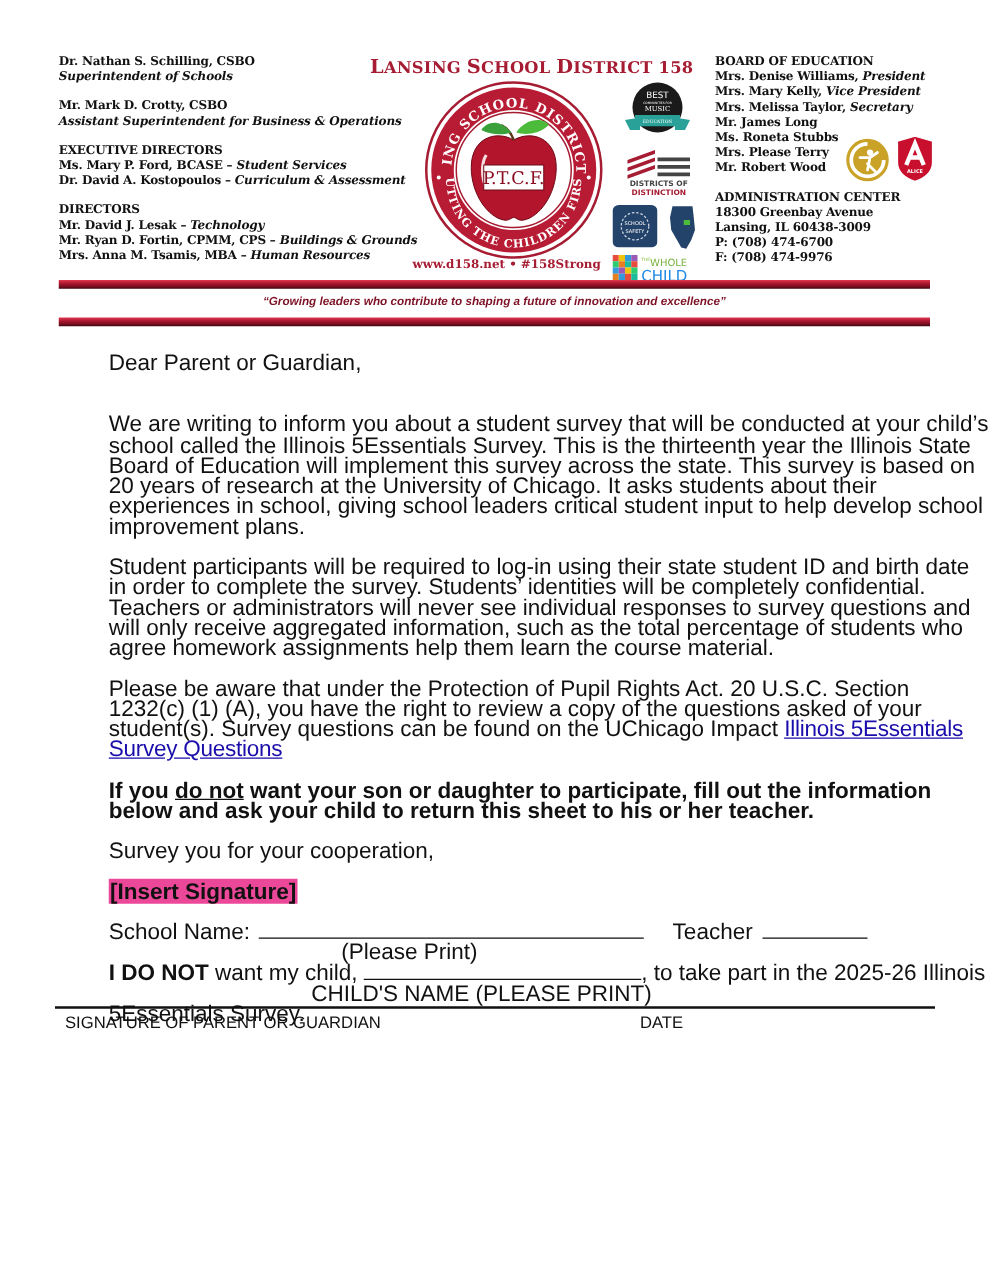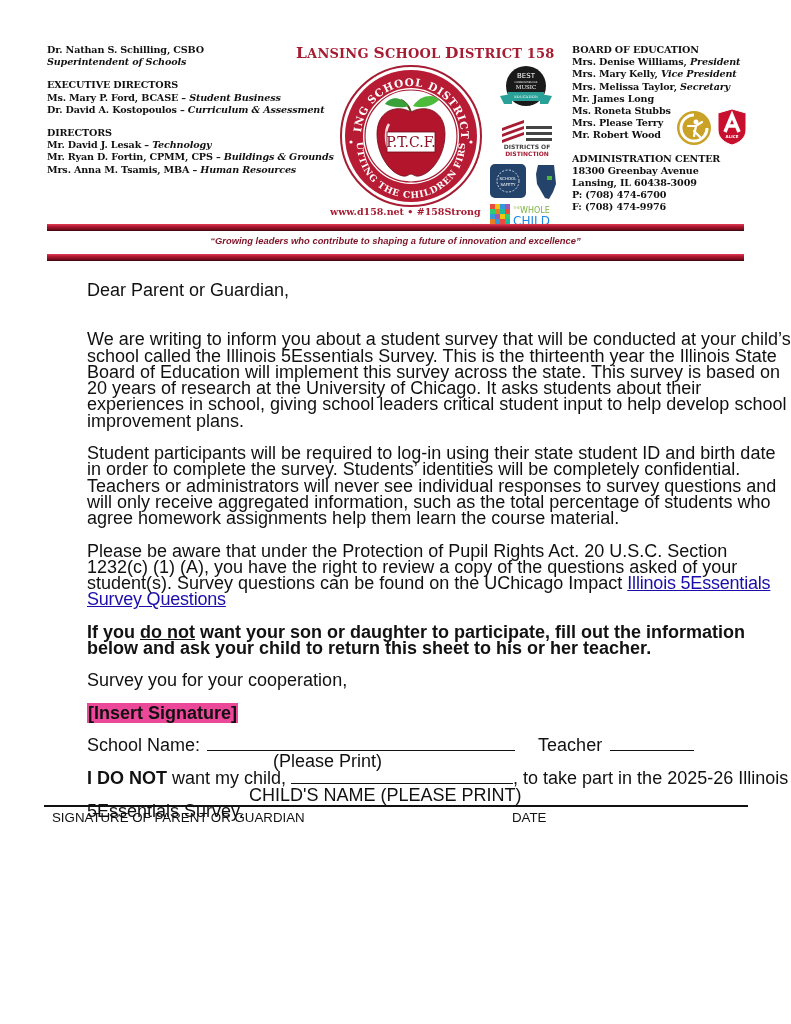--- a/index.html
+++ b/index.html
@@ -87,22 +87,26 @@
 </style>
 </head>
 <body>
 
 <div class="letterhead-left">
   <div class="grp">
     <div>Dr. Nathan S. Schilling, CSBO</div>
     <div class="it">Superintendent of Schools</div>
   </div>
   <div class="grp">
+    <div>Mr. Mark D. Crotty, CSBO</div>
+    <div class="it">Assistant Superintendent for Business &amp; Operations</div>
+  </div>
+  <div class="grp">
     <div>EXECUTIVE DIRECTORS</div>
-    <div><span>Ms. Mary P. Ford, BCASE – </span><span class="it">Student Business</span></div>
+    <div><span>Ms. Mary P. Ford, BCASE – </span><span class="it">Student Services</span></div>
     <div><span>Dr. David A. Kostopoulos – </span><span class="it">Curriculum &amp; Assessment</span></div>
   </div>
   <div class="grp">
     <div>DIRECTORS</div>
     <div><span>Mr. David J. Lesak – </span><span class="it">Technology</span></div>
     <div><span>Mr. Ryan D. Fortin, CPMM, CPS – </span><span class="it">Buildings &amp; Grounds</span></div>
     <div><span>Mrs. Anna M. Tsamis, MBA – </span><span class="it">Human Resources</span></div>
   </div>
 </div>
 

